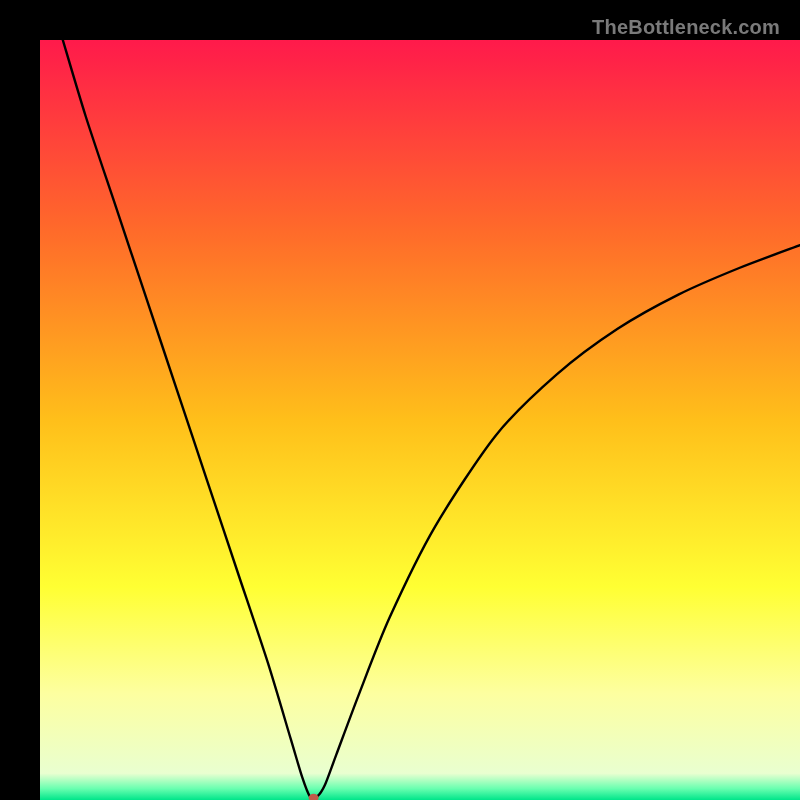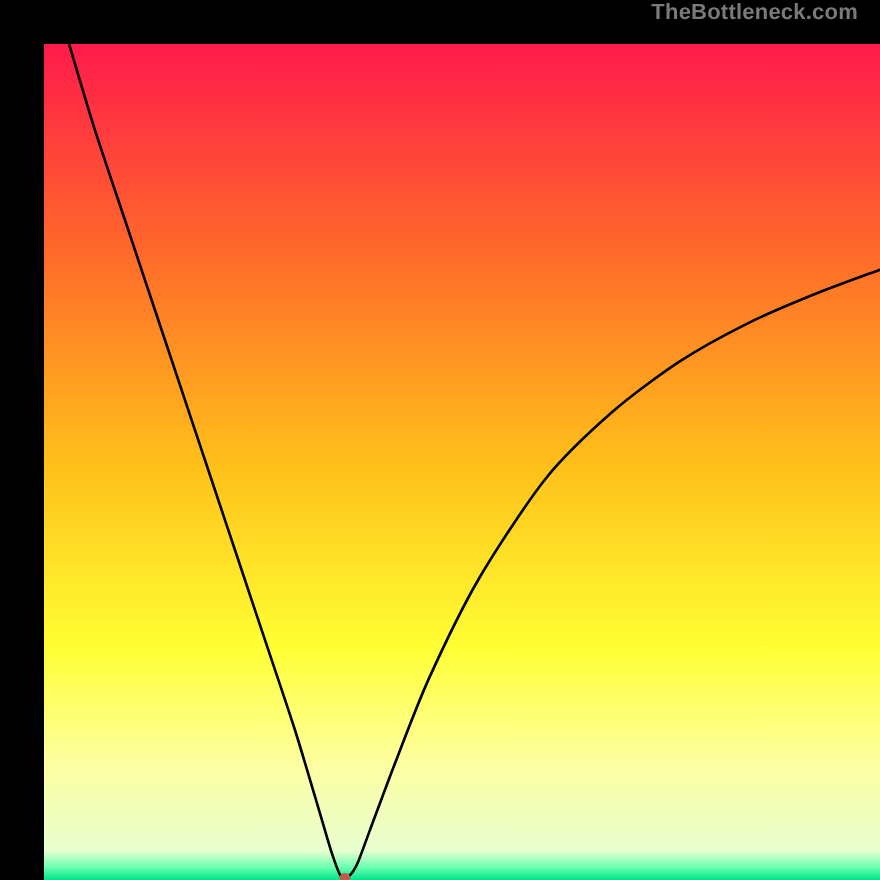--- a/index.html
+++ b/index.html
@@ -20,21 +20,21 @@
   }
   .plot-area {
     position: absolute;
     left: 20px;
     top: 20px;
     width: 760px;
     height: 760px;
   }
   .watermark {
     position: absolute;
-    top: 0px;
+    top: 16px;
     right: 20px;
     font-family: Arial, Helvetica, sans-serif;
     font-size: 20px;
     font-weight: 600;
     color: #7a7a7a;
     letter-spacing: 0.2px;
   }
 </style>
 </head>
 <body>

